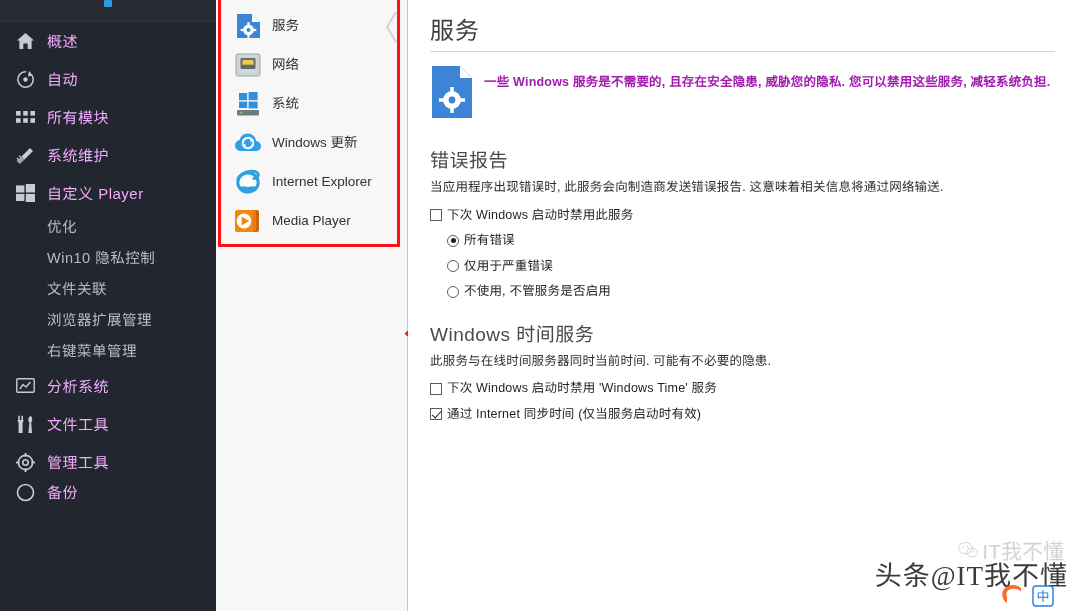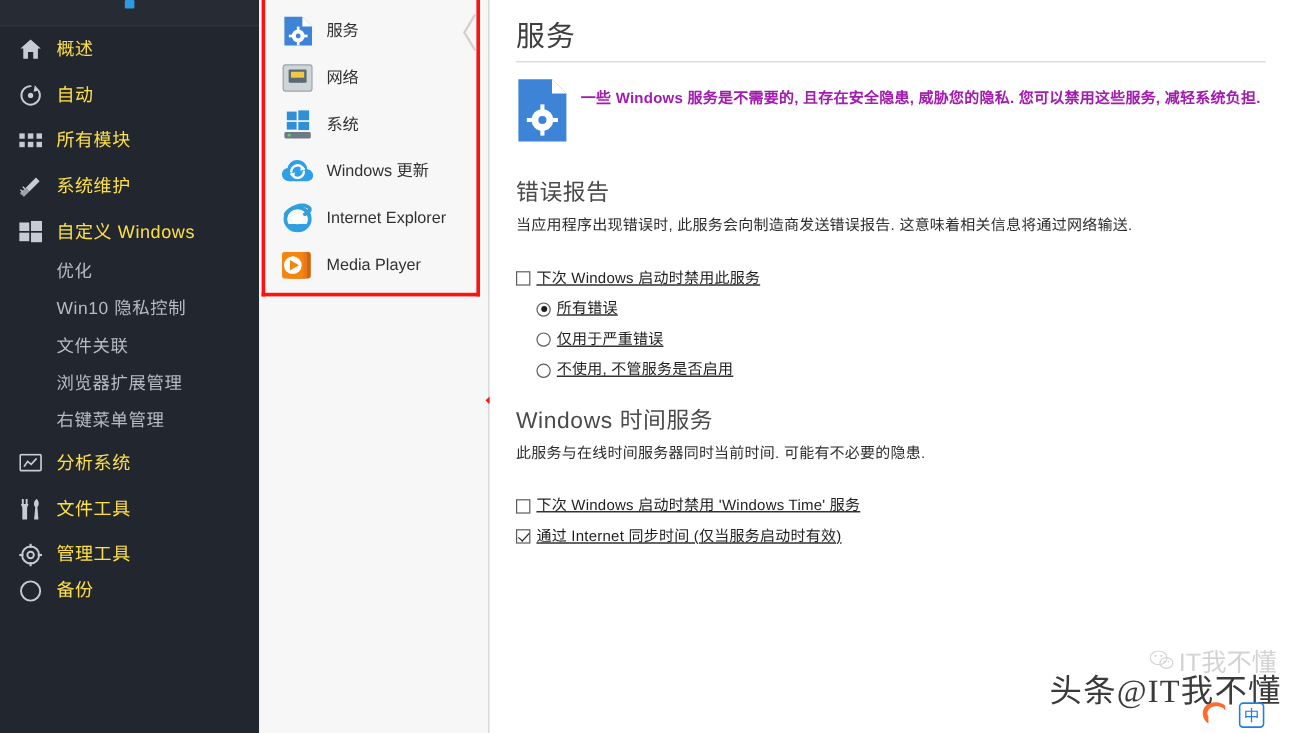--- a/index.html
+++ b/index.html
@@ -44,21 +44,21 @@
     background: #2c9ae0;
     border-radius: 1px;
   }
 
   .nav-item {
     position: relative;
     display: flex;
     align-items: center;
     height: 38px;
     padding-left: 14px;
-    color: #fde047;
+    color: #f0abfc;
     font-size: 15px;
     white-space: nowrap;
     cursor: default;
   }
   .nav-item .ico {
     width: 22px;
     height: 20px;
     margin-right: 11px;
     flex: 0 0 22px;
     display: flex;
@@ -199,21 +199,21 @@
     line-height: 1.2;
   }
   .section-desc {
     margin-top: 5px;
     font-size: 12.5px;
     color: #2e2e2e;
     line-height: 1.5;
     letter-spacing: .2px;
   }
 
-  .opt-group { margin-top: 28px; text-decoration: underline; }
+  .opt-group { margin-top: 12px; }
 
   .opt {
     display: flex;
     align-items: center;
     font-size: 12.5px;
     color: #1f1f1f;
     line-height: 1;
     margin-bottom: 13px;
     letter-spacing: .2px;
   }
@@ -353,21 +353,21 @@
           <span class="ico">
             <svg width="19" height="18" viewBox="0 0 19 18">
               <g fill="#c6ccd6">
                 <rect x="0" y="1.4" width="8.4" height="7.1"></rect>
                 <rect x="9.8" y="0" width="9.2" height="8.5"></rect>
                 <rect x="0" y="9.9" width="8.4" height="7.1"></rect>
                 <rect x="9.8" y="9.9" width="9.2" height="8.1"></rect>
               </g>
             </svg>
           </span>
-          <span class="lbl">自定义 Windows</span>
+          <span class="lbl">自定义 Player</span>
         </div>
         <div class="nav-item sub">
           <span class="lbl">优化</span>
         </div>
         <div class="nav-item sub">
           <span class="lbl">Win10 隐私控制</span>
         </div>
         <div class="nav-item sub">
           <span class="lbl">文件关联</span>
         </div>

